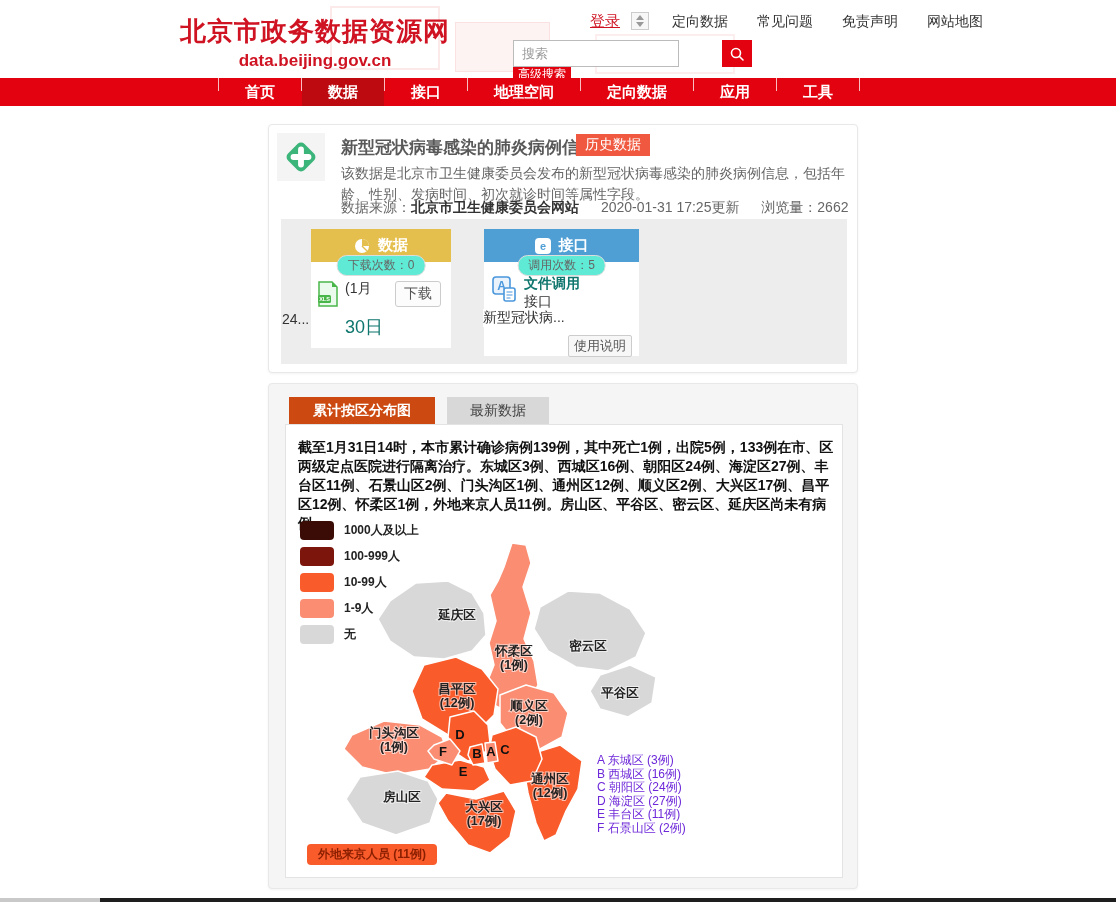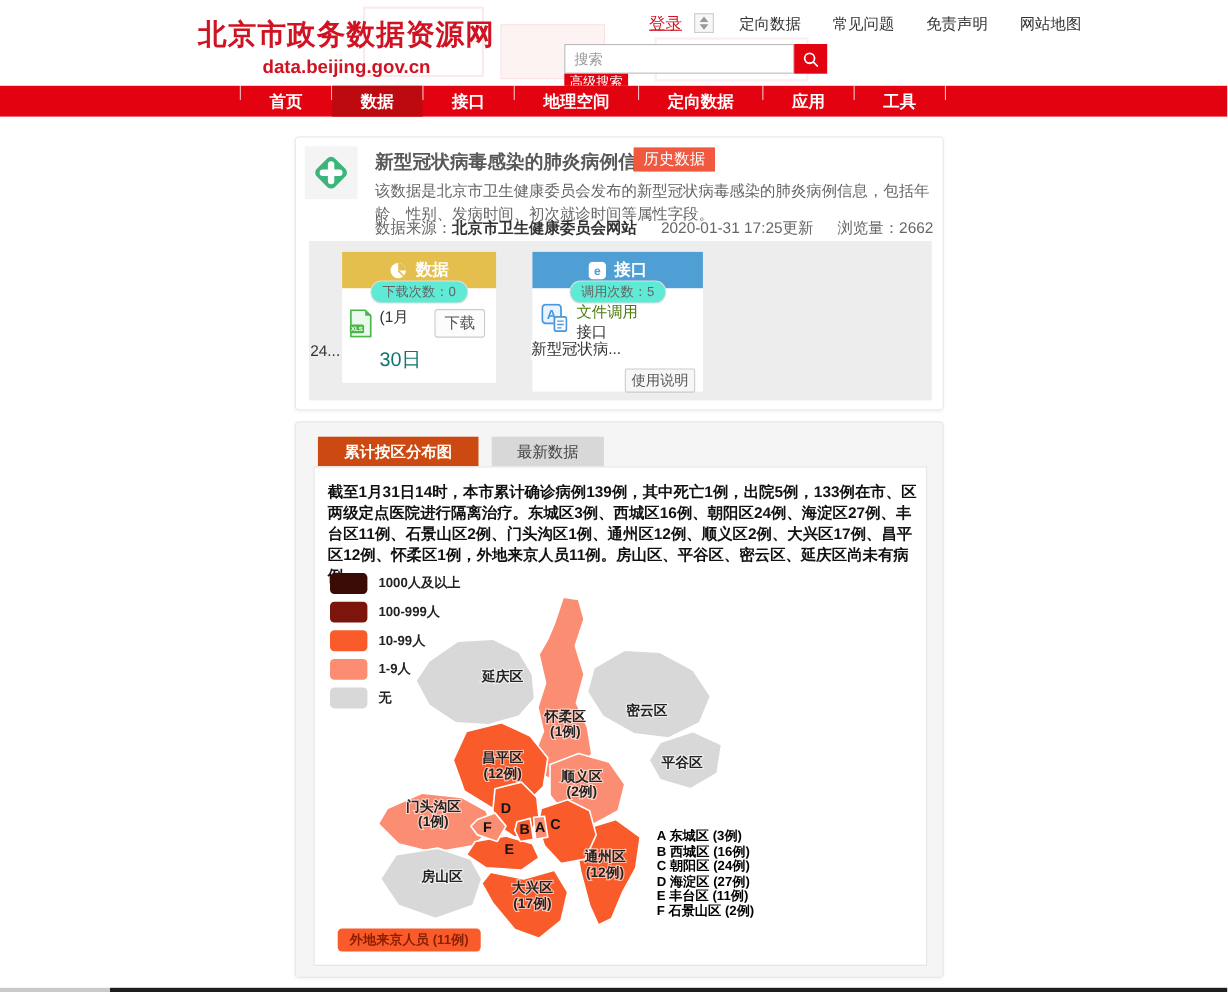--- a/index.html
+++ b/index.html
@@ -15,21 +15,21 @@
   .logo { position:absolute; left:180px; top:14px; text-align:center; cursor:pointer; }
   .logo-title { font-size:26px; font-weight:bold; color:#cf1322; letter-spacing:1px; }
   .logo-sub { font-size:17px; font-weight:bold; color:#cf1322; margin-top:2px; }
   .login { position:absolute; left:590px; top:12px; font-size:15px; color:#cf1322; text-decoration:underline; cursor:pointer; }
   .login-spinner { position:absolute; left:631px; top:12px; width:18px; height:18px; border:1px solid #ccc; background:#f7f7f7; display:flex; flex-direction:column; align-items:center; justify-content:center; gap:2px; cursor:pointer; }
   .tri-up { width:0; height:0; border-left:4px solid transparent; border-right:4px solid transparent; border-bottom:5px solid #999; }
   .tri-down { width:0; height:0; border-left:4px solid transparent; border-right:4px solid transparent; border-top:5px solid #999; }
   .top-links { position:absolute; left:672px; top:13px; display:flex; gap:29px; }
   .top-links a { font-size:14px; color:#333; text-decoration:none; cursor:pointer; white-space:nowrap; }
   .searchbar { position:absolute; left:513px; top:40px; }
-  .search-input { position:absolute; left:0; top:0; width:209px; height:27px; border:1px solid #bbb; padding:0 8px; font-size:13px; color:#333; background:#fff; }
+  .search-input { position:absolute; left:0; top:0; width:166px; height:27px; border:1px solid #bbb; padding:0 8px; font-size:13px; color:#333; background:#fff; }
   .search-input::placeholder { color:#999; }
   .search-btn { position:absolute; left:209px; top:0; width:30px; height:27px; background:#e3020f; border:none; cursor:pointer; display:flex; align-items:center; justify-content:center; }
   .adv-search { position:absolute; left:0; top:27px; width:58px; height:11px; background:#e3020f; color:#fff; font-size:12px; line-height:15px; padding-left:5px; overflow:hidden; cursor:pointer; }
 
   
   .main-nav { position:absolute; left:0; top:78px; width:1116px; height:28px; background:#e3020f; }
   .nav-items { display:flex; align-items:flex-start; height:28px; margin-left:218px; }
   .nav-sep { width:1px; height:13px; background:rgba(255,255,255,.75); }
   .nav-item { display:flex; align-items:center; height:28px; padding:0 26px; color:#fff; font-size:15px; font-weight:bold; text-decoration:none; cursor:pointer; white-space:nowrap; }
   .nav-item.active { background:#bd0a10; }
@@ -54,21 +54,21 @@
   .api-res { left:203px; top:10px; width:155px; height:127px; }
   .res-head { position:absolute; left:0; top:0; right:0; height:33px; display:flex; align-items:center; justify-content:center; gap:8px; color:#fff; font-size:15px; font-weight:bold; }
   .res-head.yellow { background:#e5bf4e; }
   .res-head.blue { background:#4f9fd5; }
   .res-pill { position:absolute; left:50%; transform:translateX(-50%); top:26px; background:#5eead4; border:1px solid #ddd; border-radius:10px; font-size:12px; color:#666; padding:1px 10px; white-space:nowrap; z-index:2; }
   .xls-icon { position:absolute; left:6px; top:52px; }
   .file-line1 { position:absolute; left:34px; top:51px; font-size:14px; color:#333; }
   .file-line2 { position:absolute; left:34px; top:86px; font-size:18px; color:#0f766e; }
   .dl-btn { position:absolute; left:84px; top:52px; width:46px; height:26px; background:#fcfcfc; border:1px solid #ccc; border-radius:3px; font-size:14px; color:#555; cursor:pointer; }
   .adoc-icon { position:absolute; left:8px; top:47px; }
-  .api-line1 { position:absolute; left:40px; top:46px; font-size:14px; color:#4d7c0f; }
+  .api-line1 { position:absolute; left:40px; top:46px; font-size:14px; color:#0f766e;font-weight:bold; }
   .api-line2 { position:absolute; left:40px; top:64px; font-size:14px; color:#333; }
   .usage-btn { position:absolute; left:84px; top:106px; width:64px; height:22px; background:#f7f7f7; border:1px solid #ccc; border-radius:2px; font-size:13px; color:#555; cursor:pointer; z-index:2; }
   .overflow-text { position:absolute; font-size:14px; color:#333; z-index:1; }
   .t24 { left:1px; top:92px; }
   .tapi { left:202px; top:90px; background:#fff; }
 
   
   .tabs { position:absolute; left:20px; top:13px; display:flex; }
   .tab { height:27px; display:flex; align-items:center; justify-content:center; font-size:14px; cursor:pointer; }
   .tab.active { width:146px; background:#cc4a11; color:#fff; font-weight:bold; }
@@ -77,21 +77,21 @@
   .summary { position:absolute; left:12px; top:13px; width:536px; font-size:14px; font-weight:bold; color:#111; line-height:19px; }
   .legend { position:absolute; left:14px; top:96px; }
   .legend-row { display:flex; align-items:center; height:19px; margin-bottom:7px; }
   .sw { width:34px; height:19px; border-radius:4px; }
   .lg-label { margin-left:10px; font-size:12px; font-weight:bold; color:#222; white-space:nowrap; }
   .bj-map { position:absolute; left:46px; top:114px; width:340px; height:330px; }
   .bj-map polygon { stroke:#fff; stroke-width:1.5; stroke-linejoin:round; }
   .map-name { font-size:12.5px; font-weight:bold; fill:#222; text-anchor:middle; paint-order:stroke; stroke:rgba(255,255,255,.6); stroke-width:2px; }
   .map-letter { font-size:13px; font-weight:bold; fill:#111; text-anchor:middle; }
   .letter-legend { position:absolute; left:311px; top:329px; }
-  .letter-legend div { font-size:12px; font-weight:bold; color:#000000; line-height:13.5px; white-space:nowrap; }
+  .letter-legend div { font-size:12px; font-weight:normal; color:#6d28d9; line-height:13.5px; white-space:nowrap; }
   .nonlocal-badge { position:absolute; left:21px; top:419px; padding:2px 11px; border-radius:4px; font-size:12px; font-weight:bold; color:#8a1f00; white-space:nowrap; }
 
   
   .footer-strip-left { position:absolute; left:0; bottom:0; width:100px; height:4px; background:#c9c9c9; }
   .footer-strip { position:absolute; left:100px; bottom:0; width:1016px; height:4px; background:#1e1e1e; }
 </style>
 </head>
 <body>
 
 <div class="page">

